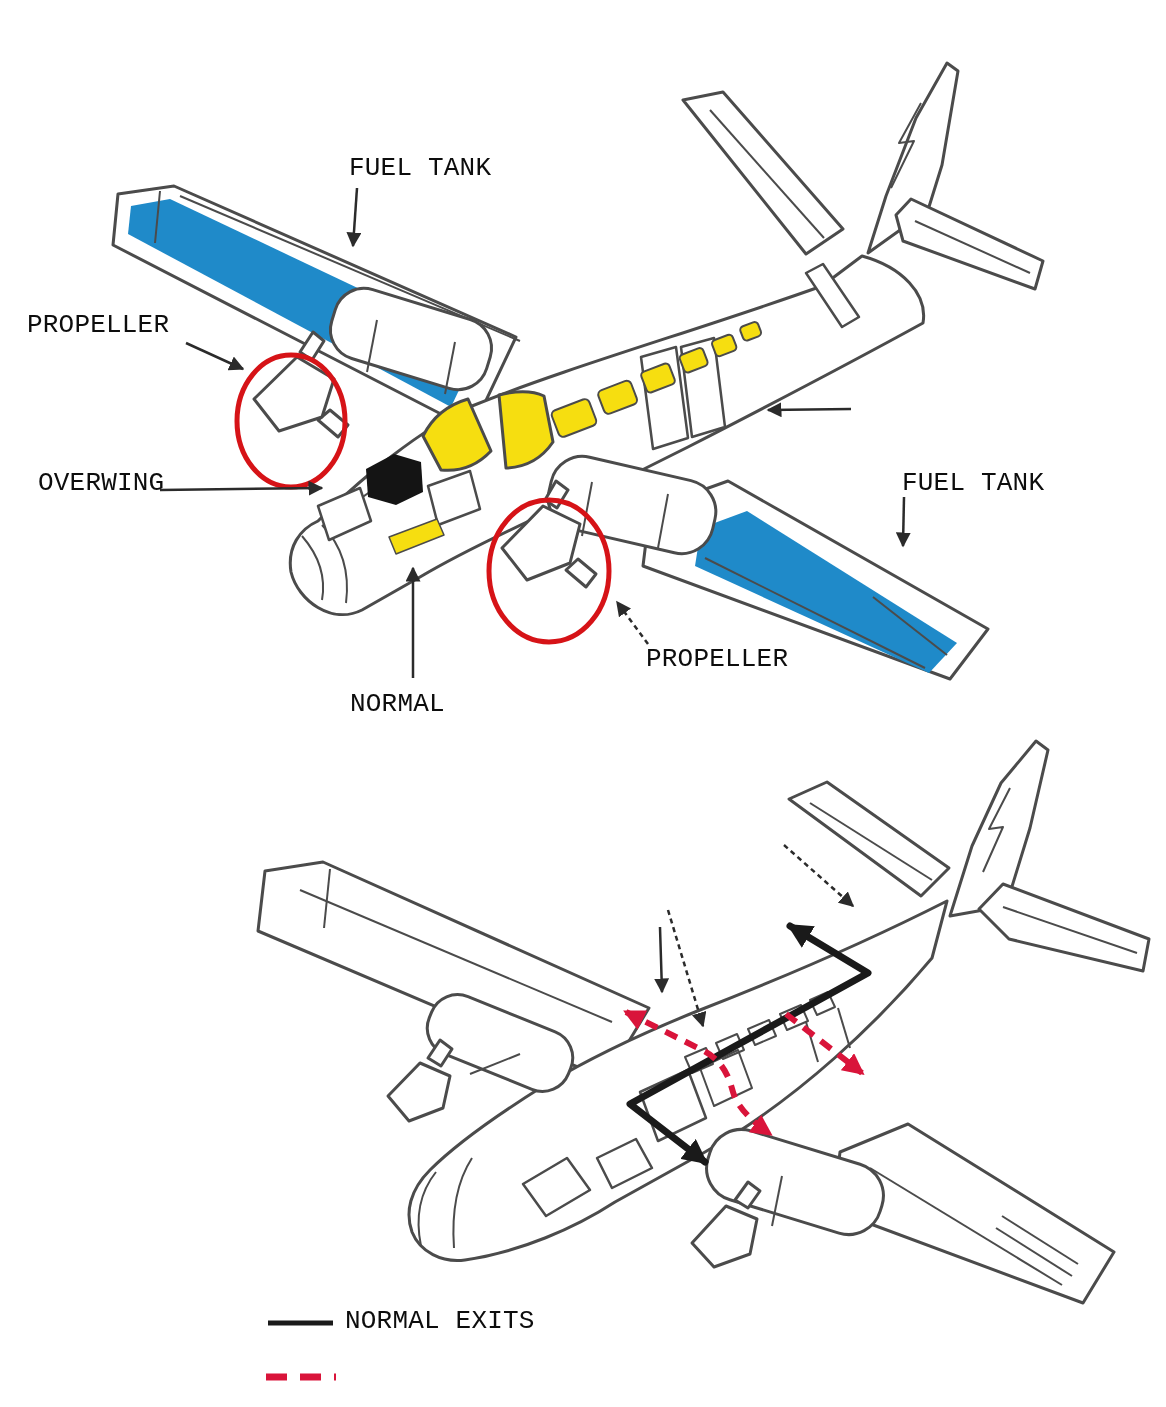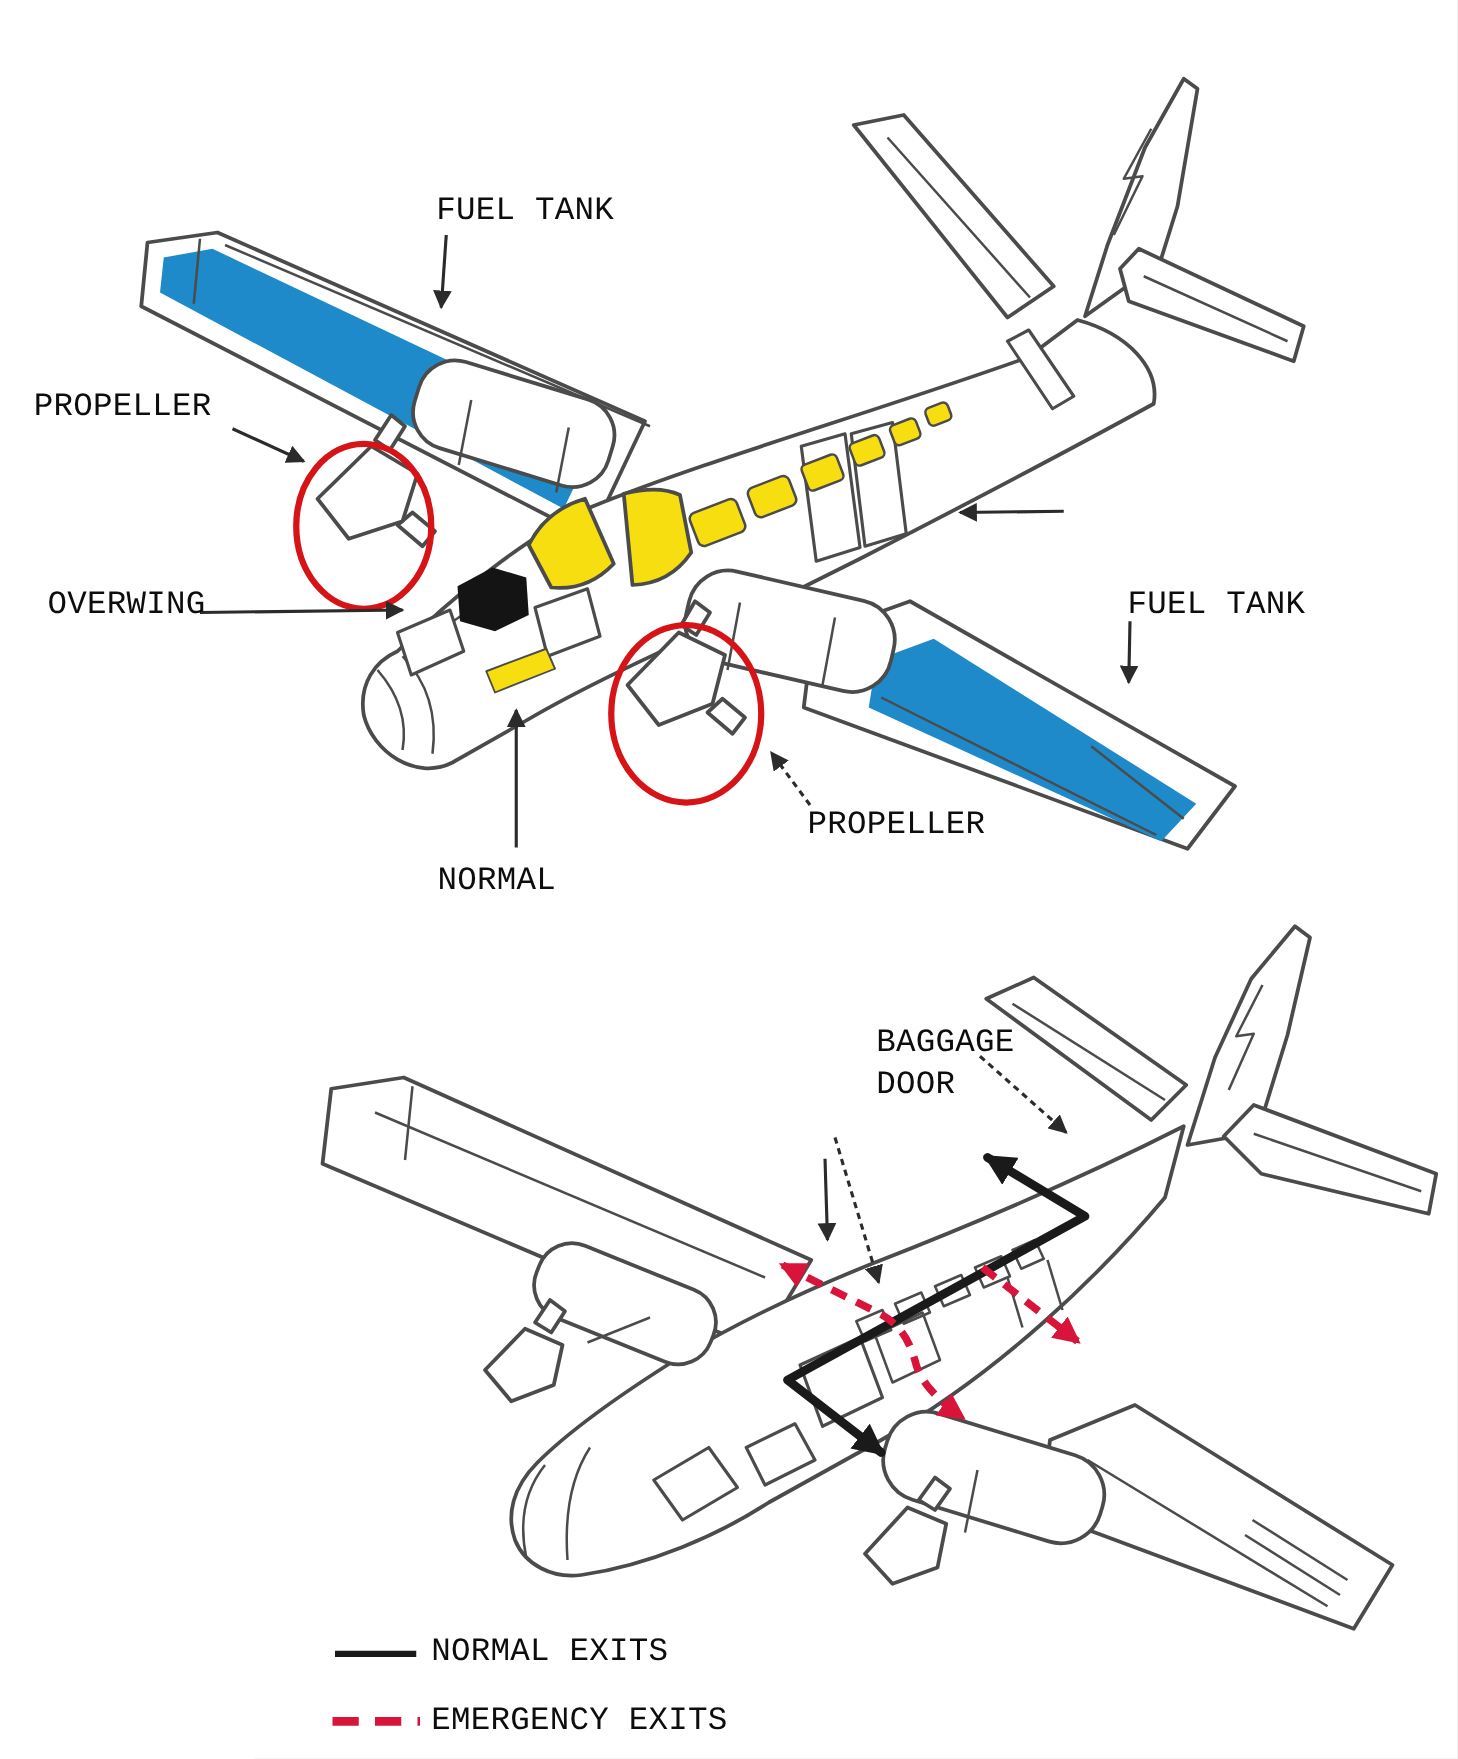--- a/index.html
+++ b/index.html
@@ -214,21 +214,16 @@
 <div class="lbl" style="left:349px;top:153px">FUEL TANK</div>
 <div class="lbl" style="left:27px;top:310px">PROPELLER</div>
 <div class="lbl" style="left:38px;top:468px">OVERWING</div>
 
 
 <div class="lbl" style="left:902px;top:468px">FUEL TANK</div>
 <div class="lbl" style="left:646px;top:644px">PROPELLER</div>
 <div class="lbl" style="left:350px;top:689px">NORMAL</div>
 
 
-<div class="lbl lbl-block" style="left:701px;top:818px">
-  <div>BAGGAGE</div>
-  <div>DOOR</div>
+
+<div class="lbl" style="left:345px;top:1306px">NORMAL EXITS</div>
+
 </div>
 
-<div class="lbl" style="left:345px;top:1306px">NORMAL EXITS</div>
-<div class="lbl" style="left:345px;top:1361px">EMERGENCY EXITS</div>
-
-</div>
-
 </body></html>

